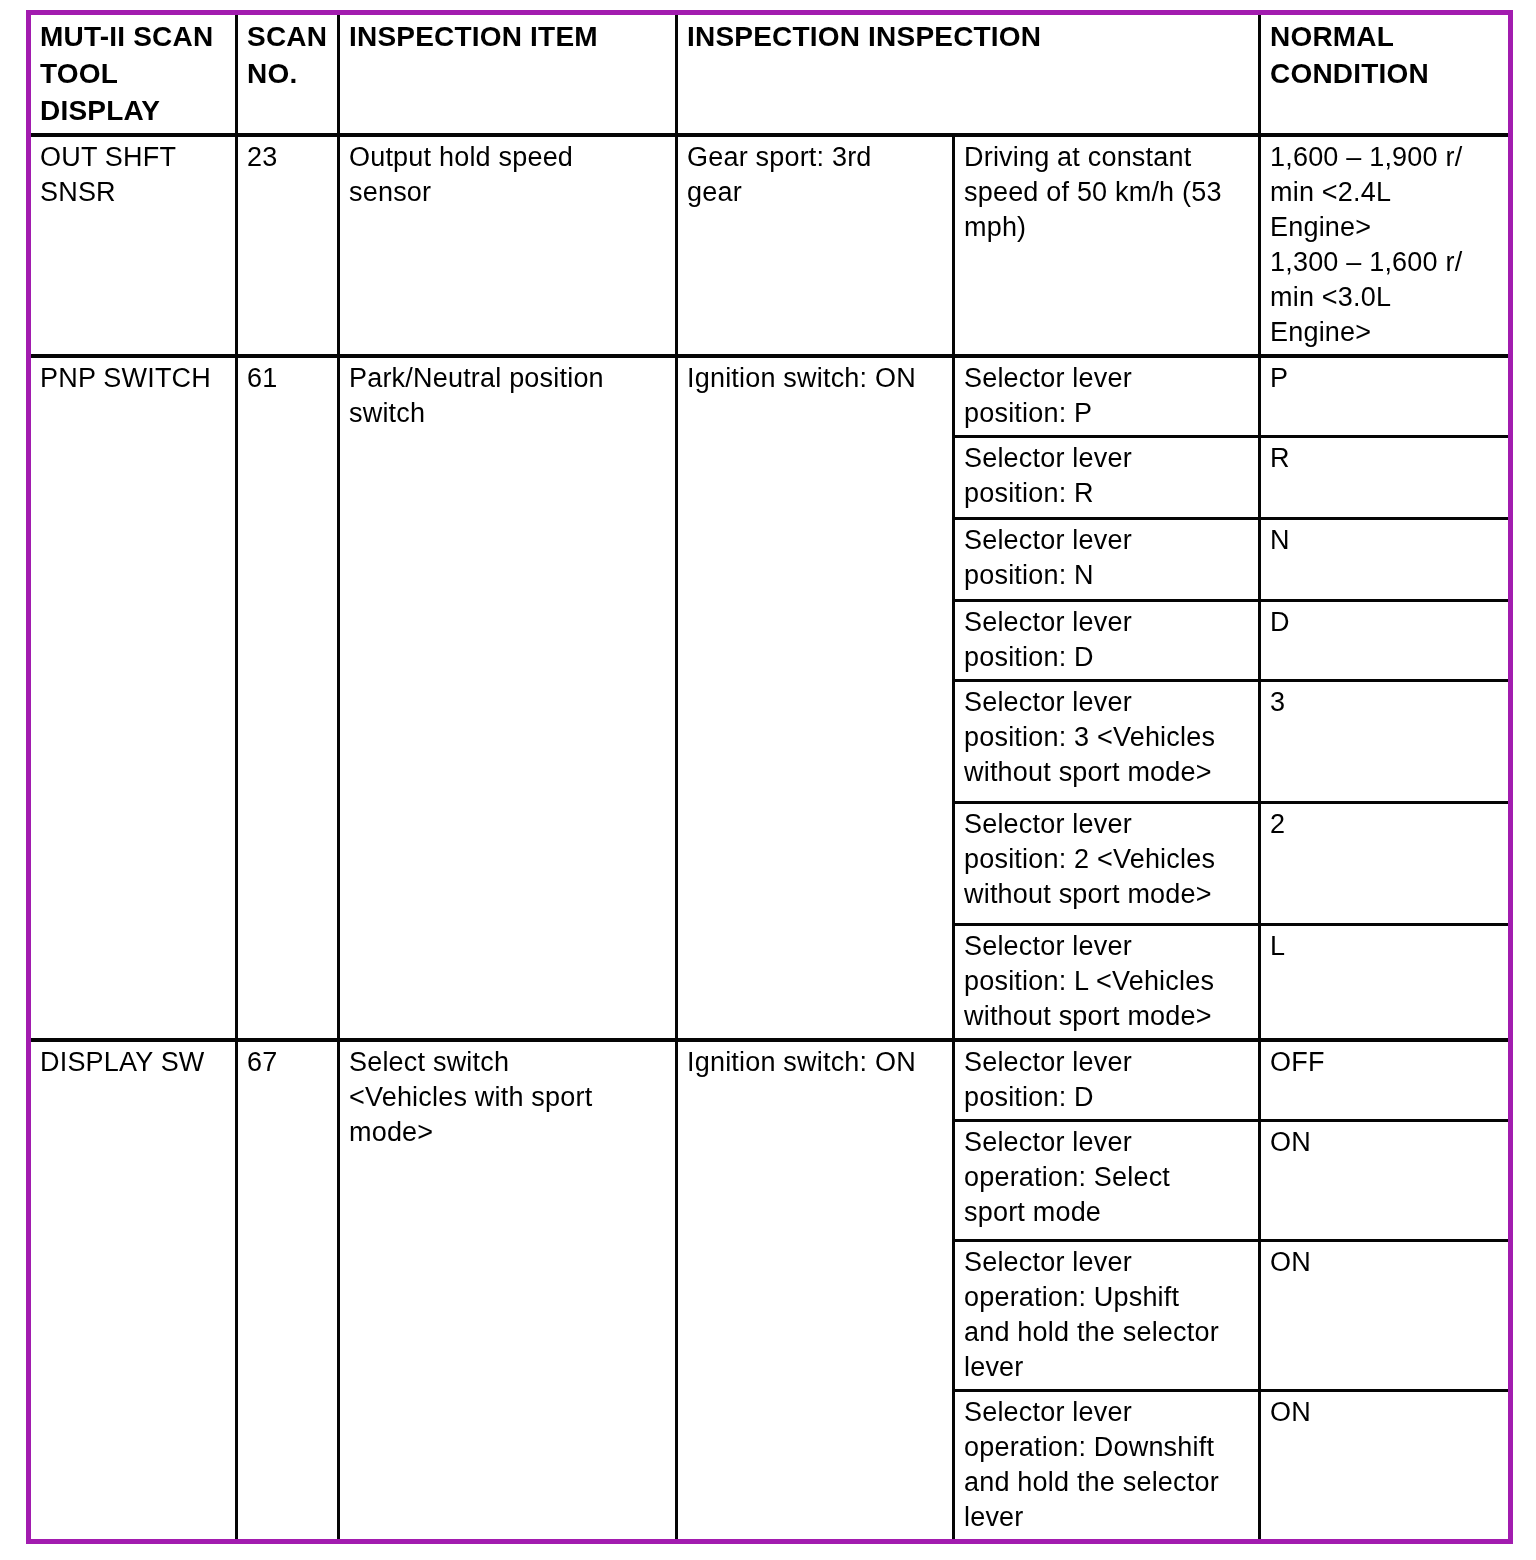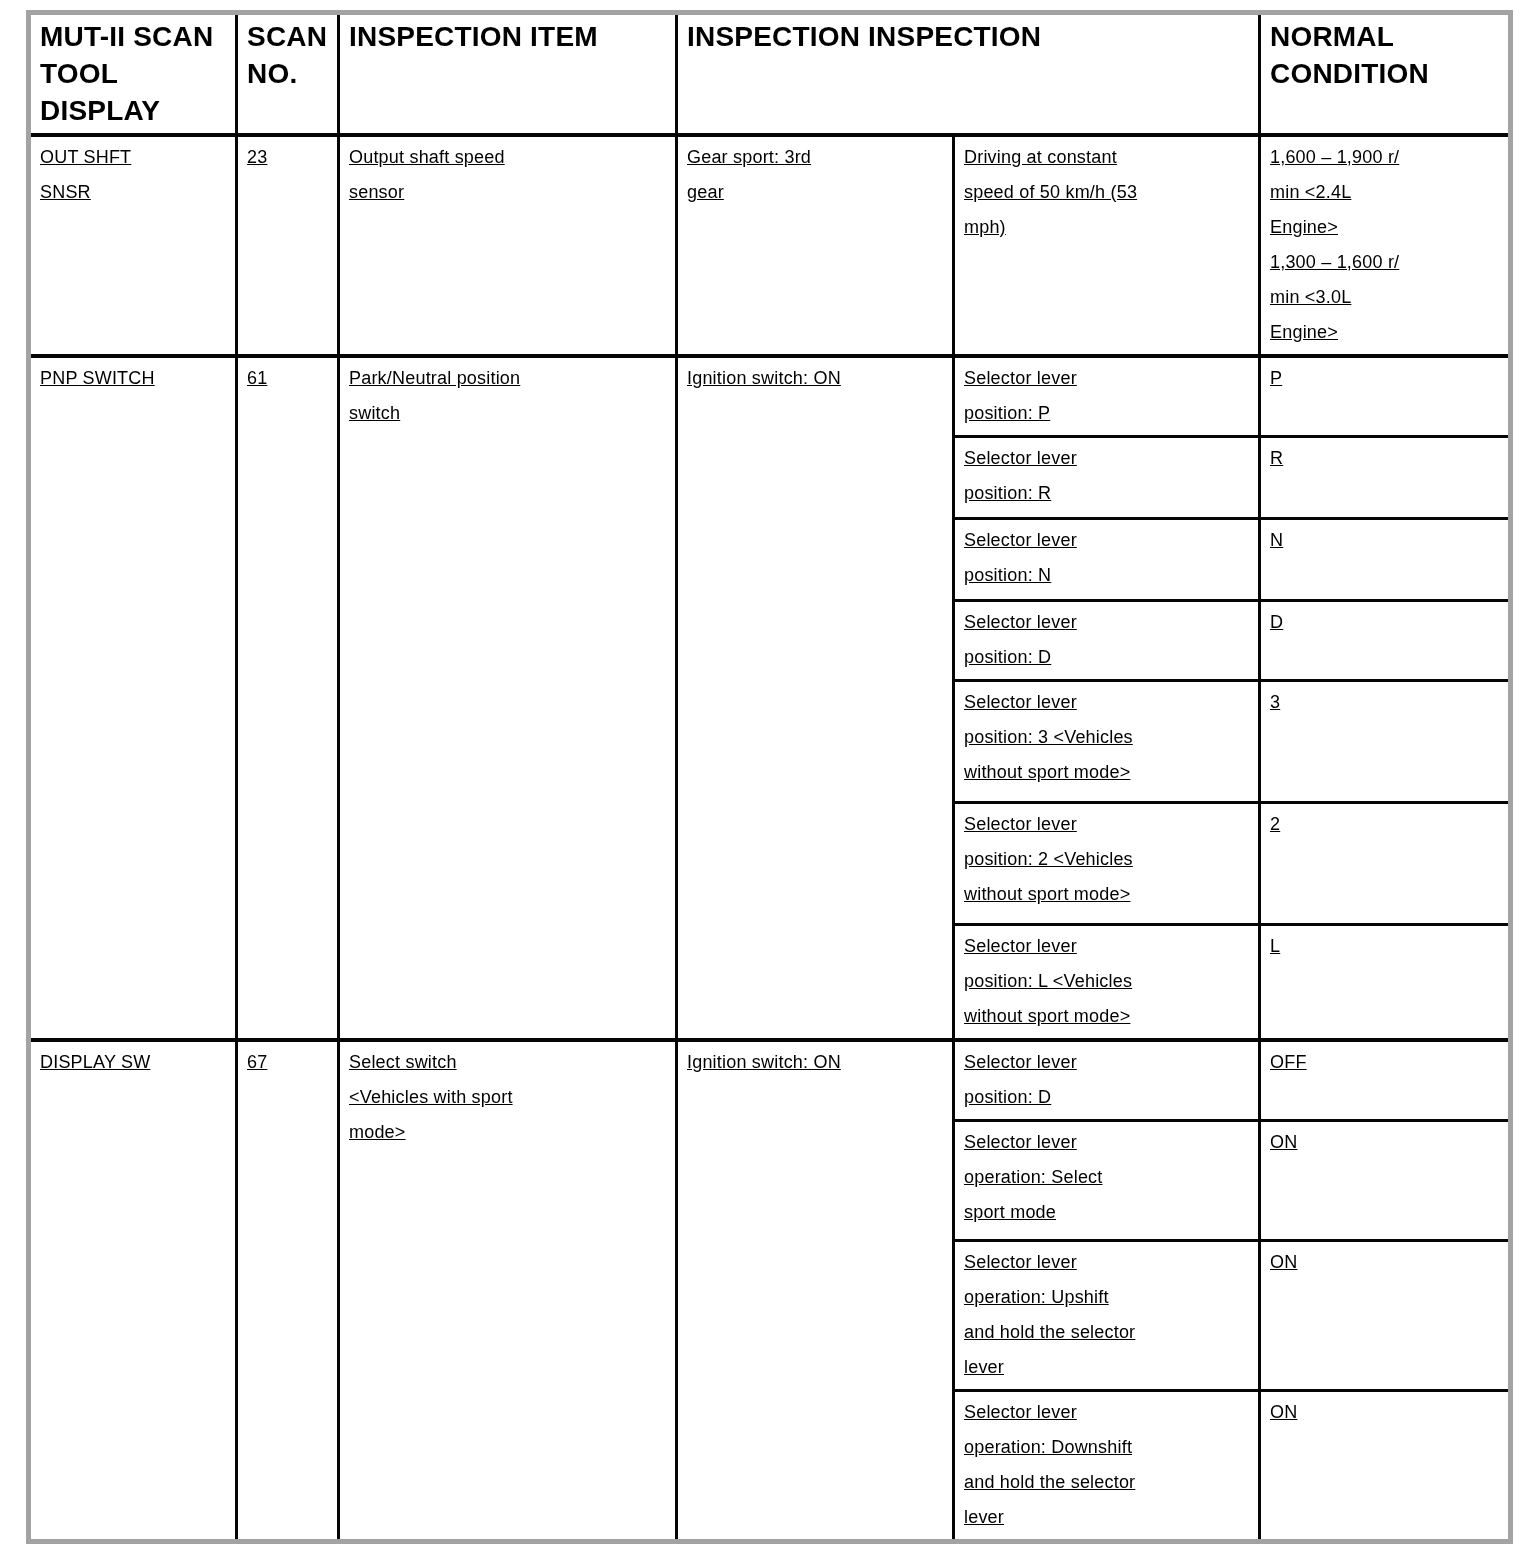--- a/index.html
+++ b/index.html
@@ -14,21 +14,21 @@
     height: 1560px;
     background: #ffffff;
     position: relative;
     overflow: hidden;
   }
   table.data-list {
     border-collapse: collapse;
     table-layout: fixed;
     width: 1484px;
     margin: 10px 8px 0 26px;
-    border: 5px solid #a3a3a3;
+    border: 5px solid #a21caf;
   }
   col.c-display   { width: 208px; }
   col.c-itemno    { width: 102px; }
   col.c-insp      { width: 338px; }
   col.c-req-a     { width: 277px; }
   col.c-req-b     { width: 306px; }
   col.c-normal    { width: 251px; }
 
   th, td {
     border: 3px solid #050505;
@@ -38,25 +38,24 @@
     white-space: pre-line;
     overflow: hidden;
   }
   th {
     font-size: 28px;
     font-weight: 700;
     line-height: 37px;
     letter-spacing: 0.2px;
   }
   td {
-    font-size: 18px;
+    font-size: 27px;
     font-weight: 400;
     line-height: 35px;
     letter-spacing: 0.2px;
-    text-decoration: underline;
   }
   thead th { border-bottom-width: 4px; }
   tr.group-top td { border-top-width: 4px; }
 
   
   tr.r-header { height: 116px; }
   tr.r-out    { height: 220px; }
   tr.r-p      { height: 80px;  }
   tr.r-r      { height: 82px;  }
   tr.r-n      { height: 82px;  }
@@ -96,21 +95,21 @@
 CONDITION</th>
       </tr>
     </thead>
 
     <tbody>
 
       <tr class="r-out group-top">
         <td>OUT SHFT
 SNSR</td>
         <td>23</td>
-        <td>Output shaft speed
+        <td>Output hold speed
 sensor</td>
         <td>Gear sport: 3rd
 gear</td>
         <td>Driving at constant
 speed of 50 km/h (53
 mph)</td>
         <td>1,600 – 1,900 r/
 min &lt;2.4L
 Engine&gt;
 1,300 – 1,600 r/

